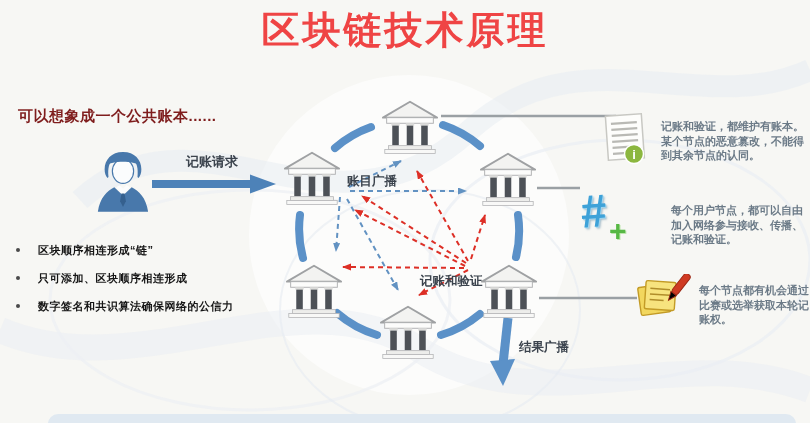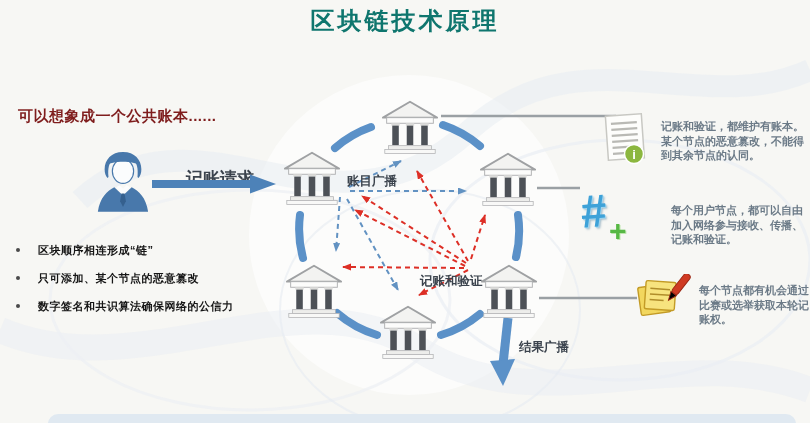--- a/index.html
+++ b/index.html
@@ -4,28 +4,28 @@
 <style>
   html,body{margin:0;padding:0;background:#fff;}
   .stage{
     position:relative;width:810px;height:423px;overflow:hidden;
     background:#f7f7f4;
     font-family:"Liberation Sans","DejaVu Sans",sans-serif;
   }
   .layer{position:absolute;left:0;top:0;width:810px;height:423px;pointer-events:none;}
   .title{
     position:absolute;left:0;top:5px;width:810px;text-align:center;
-    font-size:24px;font-weight:800;letter-spacing:3px;color:#0f766e;
+    font-size:38px;font-weight:800;letter-spacing:3px;color:#ef4444;
   }
   .intro-heading{
     position:absolute;left:18px;top:107px;font-size:15px;font-weight:700;color:#7f1d1d;
     letter-spacing:0.5px;
   }
   .req-label{
-    position:absolute;left:186px;top:167px;font-size:17px;font-weight:700;color:#3b434d;
+    position:absolute;left:186px;top:153px;font-size:13px;font-weight:700;color:#3b434d;
   }
   .diagram-label{
     position:absolute;font-size:12.5px;font-weight:700;color:#3b434d;z-index:6;
   }
   .label-ledger{left:347px;top:173px;}
   .label-result{left:420px;top:273px;}
   .label-package{left:519px;top:339px;}
   .person{position:absolute;left:94px;top:150px;width:58px;height:62px;z-index:3;}
   .bank{position:absolute;width:60px;height:56px;z-index:3;}
   .bank svg{width:100%;height:100%;display:block;}
@@ -198,21 +198,21 @@
       <path d="M471 259 L485 215" marker-end="url(#mred)"></path>
     </g>
   </svg>
 
   <div class="diagram-label label-ledger">账目广播</div>
   <div class="diagram-label label-result">记账和验证</div>
   <div class="diagram-label label-package">结果广播</div>
 
   <ul class="bullets">
     <li><span class="dot"></span><span>区块顺序相连形成“链”</span></li>
-    <li><span class="dot"></span><span>只可添加、某个节点的恶意篡改</span></li>
+    <li><span class="dot"></span><span>只可添加、区块顺序相连形成</span></li>
     <li><span class="dot"></span><span>数字签名和共识算法确保网络的公信力</span></li>
   </ul>
 
   <div class="note icon-doc">
     <svg viewBox="0 0 50 54">
       <g transform="rotate(-4 25 27)">
         <rect x="7" y="3" width="36" height="44" fill="#fdfdfb" stroke="#c8c8c3" stroke-width="1.5"></rect>
         <g stroke="#b9b9b4" stroke-width="2.2">
           <line x1="12" y1="11" x2="38" y2="11"></line>
           <line x1="12" y1="17" x2="38" y2="17"></line>

